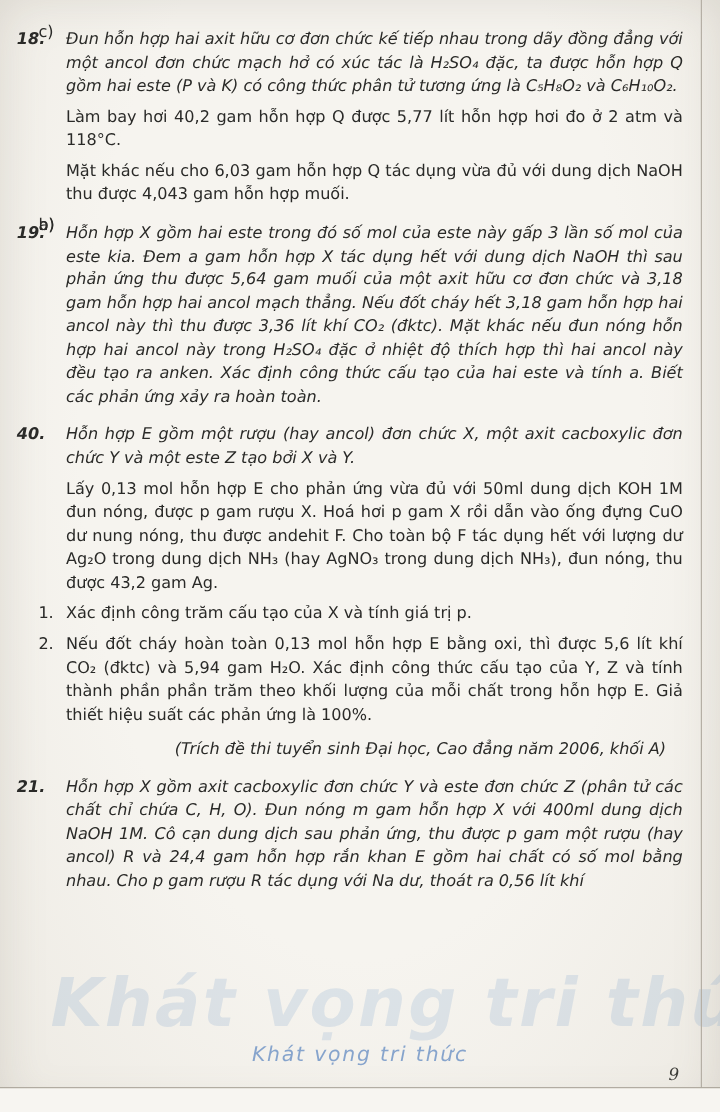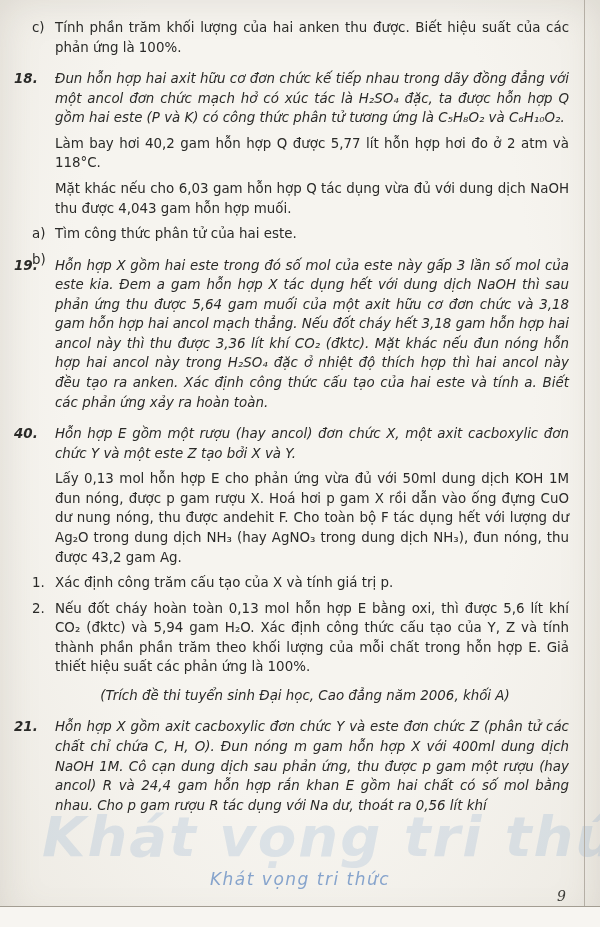--- a/index.html
+++ b/index.html
@@ -14,21 +14,21 @@
     line-height:1.46;
     color:#2a2a28;
     box-shadow:inset 0 0 40px rgba(120,110,95,0.18);
   }
   .content{position:absolute;top:12px;left:55px;width:514px;}
   .block{position:relative;text-align:justify;margin:6px 0;}
   .block.item{margin-top:12px;font-style:italic;}
   .marker{position:absolute;top:0;}
   .item > .marker{left:-41px;font-weight:bold;}
   .sub  > .marker{left:-23px;}
-  .citation{font-style:italic;text-align:center;padding-right:14px;margin-top:9px;}
+  .citation{font-style:italic;text-align:right;padding-right:14px;margin-top:9px;}
   .edge-v{position:absolute;top:0;right:15px;width:1px;height:906px;background:#b5afa5;}
   .edge-h{position:absolute;top:906px;left:0;width:600px;height:1px;background:#a39d92;}
   .below-edge{position:absolute;top:907px;left:0;width:600px;height:20px;background:#f7f5f1;}
   .wm-large{
     position:absolute;top:796px;left:42px;
     font-size:56px;font-style:italic;font-weight:bold;
     letter-spacing:2px;white-space:nowrap;
     color:rgba(96,142,198,0.17);
     pointer-events:none;
   }
@@ -46,25 +46,25 @@
   }
 </style>
 </head>
 <body>
 
 <div class="page">
 
   <div class="wm-large">Khát vọng tri thức</div>
 
   <div class="content">
-      <div class="block sub"><span class="marker">c)</span><span class="txt">Tính phần trăm khối lượng của hai anken thu được. Biết hiệu suất của các phản ứng là 100%.</span></div>
+      <div class="block sub"><span class="marker">c)</span></div>
       <div class="block item"><span class="marker">18.</span><span class="txt">Đun hỗn hợp hai axit hữu cơ đơn chức kế tiếp nhau trong dãy đồng đẳng với một ancol đơn chức mạch hở có xúc tác là H₂SO₄ đặc, ta được hỗn hợp Q gồm hai este (P và K) có công thức phân tử tương ứng là C₅H₈O₂ và C₆H₁₀O₂.</span></div>
       <div class="block para"><span class="txt">Làm bay hơi 40,2 gam hỗn hợp Q được 5,77 lít hỗn hợp hơi đo ở 2 atm và 118°C.</span></div>
       <div class="block para"><span class="txt">Mặt khác nếu cho 6,03 gam hỗn hợp Q tác dụng vừa đủ với dung dịch NaOH thu được 4,043 gam hỗn hợp muối.</span></div>
-      <div class="block sub"><span class="marker">a)</span><span class="txt">Tìm công thức phân tử của hai este.</span></div>
+      <div class="block sub"><span class="marker">a)</span></div>
       <div class="block sub"><span class="marker">b)</span></div>
       <div class="block item"><span class="marker">19.</span><span class="txt">Hỗn hợp X gồm hai este trong đó số mol của este này gấp 3 lần số mol của este kia. Đem a gam hỗn hợp X tác dụng hết với dung dịch NaOH thì sau phản ứng thu được 5,64 gam muối của một axit hữu cơ đơn chức và 3,18 gam hỗn hợp hai ancol mạch thẳng. Nếu đốt cháy hết 3,18 gam hỗn hợp hai ancol này thì thu được 3,36 lít khí CO₂ (đktc). Mặt khác nếu đun nóng hỗn hợp hai ancol này trong H₂SO₄ đặc ở nhiệt độ thích hợp thì hai ancol này đều tạo ra anken. Xác định công thức cấu tạo của hai este và tính a. Biết các phản ứng xảy ra hoàn toàn.</span></div>
       <div class="block item"><span class="marker">40.</span><span class="txt">Hỗn hợp E gồm một rượu (hay ancol) đơn chức X, một axit cacboxylic đơn chức Y và một este Z tạo bởi X và Y.</span></div>
       <div class="block para"><span class="txt">Lấy 0,13 mol hỗn hợp E cho phản ứng vừa đủ với 50ml dung dịch KOH 1M đun nóng, được p gam rượu X. Hoá hơi p gam X rồi dẫn vào ống đựng CuO dư nung nóng, thu được andehit F. Cho toàn bộ F tác dụng hết với lượng dư Ag₂O trong dung dịch NH₃ (hay AgNO₃ trong dung dịch NH₃), đun nóng, thu được 43,2 gam Ag.</span></div>
       <div class="block sub"><span class="marker">1.</span><span class="txt">Xác định công trăm cấu tạo của X và tính giá trị p.</span></div>
       <div class="block sub"><span class="marker">2.</span><span class="txt">Nếu đốt cháy hoàn toàn 0,13 mol hỗn hợp E bằng oxi, thì được 5,6 lít khí CO₂ (đktc) và 5,94 gam H₂O. Xác định công thức cấu tạo của Y, Z và tính thành phần phần trăm theo khối lượng của mỗi chất trong hỗn hợp E. Giả thiết hiệu suất các phản ứng là 100%.</span></div>
       <div class="block citation"><span class="txt">(Trích đề thi tuyển sinh Đại học, Cao đẳng năm 2006, khối A)</span></div>
       <div class="block item"><span class="marker">21.</span><span class="txt">Hỗn hợp X gồm axit cacboxylic đơn chức Y và este đơn chức Z (phân tử các chất chỉ chứa C, H, O). Đun nóng m gam hỗn hợp X với 400ml dung dịch NaOH 1M. Cô cạn dung dịch sau phản ứng, thu được p gam một rượu (hay ancol) R và 24,4 gam hỗn hợp rắn khan E gồm hai chất có số mol bằng nhau. Cho p gam rượu R tác dụng với Na dư, thoát ra 0,56 lít khí</span></div>
     </div>
 

